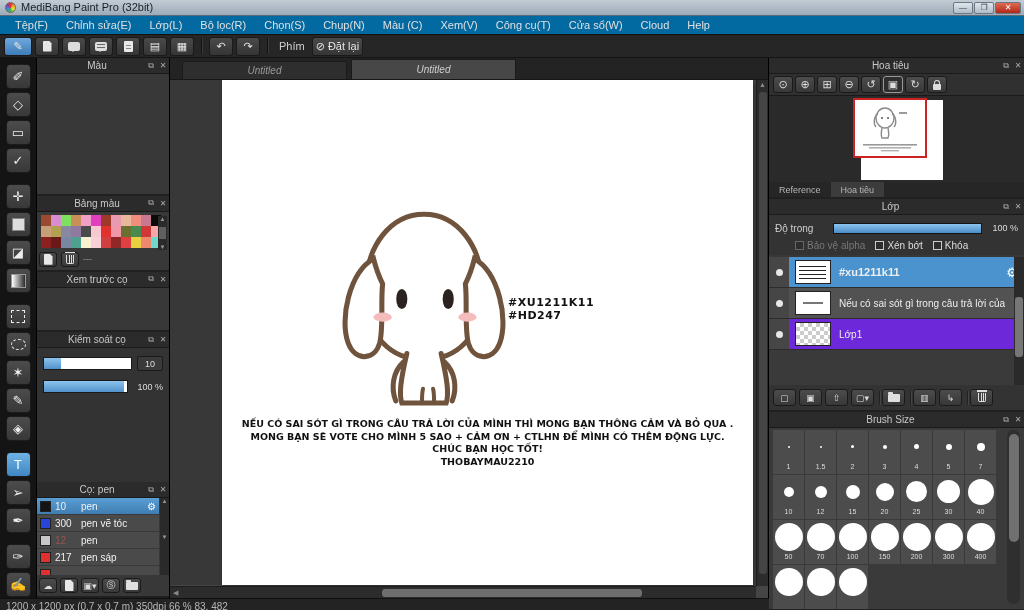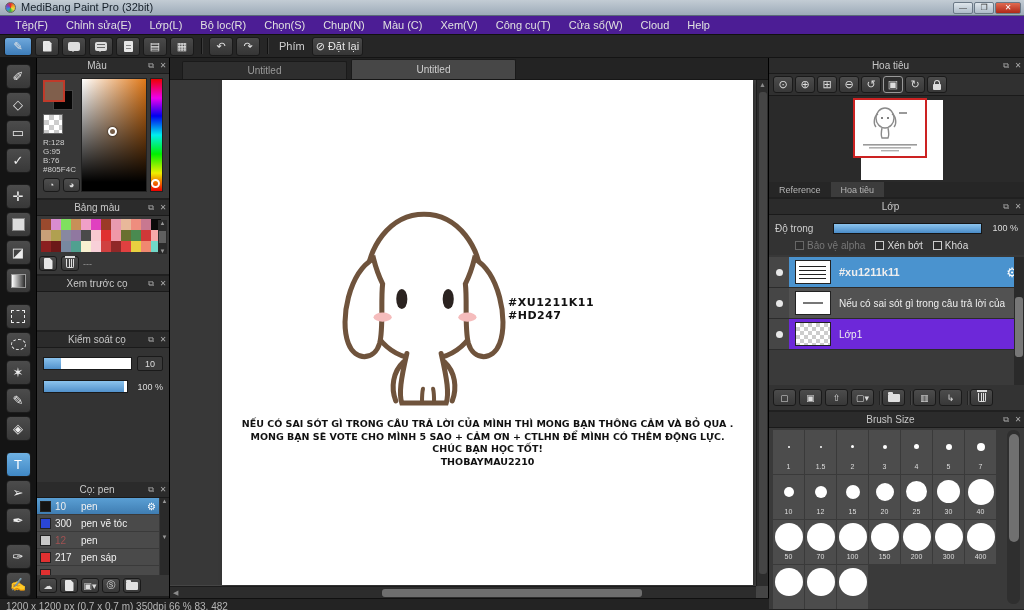--- a/index.html
+++ b/index.html
@@ -10,21 +10,21 @@
 html,body{width:1024px;height:610px;overflow:hidden;}
 body{font-family:"Liberation Sans",sans-serif;background:#1b1b1b;color:#ddd;font-size:11px;position:relative;}
 
 #titlebar{height:16px;background:linear-gradient(#c3ccd4,#9dabb9);display:flex;align-items:center;padding:0 3px;border-bottom:1px solid #5a6a78;}
 #app-icon{width:11px;height:11px;border-radius:50%;background:conic-gradient(#e03030,#f0a020,#f0e040,#40b040,#3090e0,#8040c0,#e03030);margin:0 5px 0 2px;border:1px solid #666;}
 #title-text{color:#16202a;font-size:11px;line-height:11px;}
 #win-buttons{margin-left:auto;display:flex;gap:1px;}
 .winbtn{width:20px;height:12px;border:1px solid #6a7886;border-radius:2px;background:linear-gradient(#dfe6ec,#aebcc8);font-size:8px;line-height:10px;text-align:center;color:#333;}
 .winbtn.close{background:linear-gradient(#e06a50,#b02818);color:#fff;width:26px;}
 
-#menubar{height:19px;background:#4c1d95;display:flex;align-items:center;padding-left:6px;border-bottom:1px solid #111;}
+#menubar{height:19px;background:#0369a1;display:flex;align-items:center;padding-left:6px;border-bottom:1px solid #111;}
 .menu-item{padding:2px 9px;color:#e0e0e0;font-size:11px;white-space:nowrap;}
 
 #toolbar{height:23px;background:#262626;display:flex;align-items:center;padding-left:4px;gap:3px;border-bottom:1px solid #141414;}
 .tbtn{height:19px;min-width:24px;padding:0 3px;background:linear-gradient(#4a4a4a,#353535);border:1px solid #1a1a1a;border-radius:3px;display:flex;align-items:center;justify-content:center;color:#e5e5e5;font-size:11px;}
 .tbtn.primary{background:linear-gradient(#6fa8dc,#3d7cb8);min-width:28px;}
 .tb-sep{width:1px;height:16px;background:#111;margin:0 4px;box-shadow:1px 0 0 #3a3a3a;}
 #phim-label{color:#cfcfcf;margin:0 4px;}
 #reset-btn{gap:3px;}
 
 #main{display:flex;height:540px;}
@@ -82,21 +82,21 @@
 .brush-sw{width:11px;height:11px;border:1px solid #222;flex:none;}
 .brush-size{width:22px;font-size:10px;color:#eee;text-align:left;}
 .brush-name{flex:1;font-size:10px;color:#f0f0f0;white-space:nowrap;overflow:hidden;}
 .brush-gear{display:none;color:#fff;font-size:10px;padding-right:3px;}
 .brush-row.sel .brush-gear{display:block;}
 #brush-scroll{position:absolute;right:0;top:0;width:9px;height:77px;background:#2a2a2a;font-size:6px;color:#999;text-align:center;}
 #brush-foot{display:flex;gap:3px;padding:3px 2px;}
 
 #canvasarea{width:598px;background:#3c3c3c;display:flex;flex-direction:column;position:relative;}
 #tabbar{height:22px;background:#232323;display:flex;align-items:flex-end;padding-left:12px;gap:4px;border-bottom:1px solid #161616;}
-.tab{height:18px;background:#2e2e2e;color:#9a9a9a;display:flex;align-items:center;justify-content:center;font-size:10px;border:1px solid #1a1a1a;border-bottom:none;border-radius:2px 2px 0 0;}
+.tab{height:18px;background:#2e2e2e;color:#9a9a9a;display:flex;align-items:center;justify-content:center;font-size:10px;border:1px solid #1a1a1a;border-bottom:none;border-radius:2px 2px 0 0;font-style:italic;}
 .tab.active{background:#474747;color:#cfcfcf;height:20px;}
 #canvas-region{flex:1;position:relative;background:#454545;overflow:hidden;}
 #white-canvas{position:absolute;left:52px;top:0px;width:531px;height:505px;background:#fff;box-shadow:2px 2px 5px rgba(0,0,0,.4);}
 #canvas-margin{position:absolute;left:0;top:0;width:52px;height:505px;background:#383838;}
 #vscroll{position:absolute;right:0;top:0;width:12px;bottom:12px;background:#2c2c2c;border-left:1px solid #1c1c1c;}
 #vscroll .arr{display:block;text-align:center;font-size:7px;color:#8a8a8a;line-height:10px;}
 #vscroll .thumb{position:absolute;top:12px;bottom:12px;left:2px;width:8px;background:#454545;border-radius:3px;}
 #hscroll{position:absolute;left:0;right:12px;bottom:0;height:12px;background:#2c2c2c;border-top:1px solid #1c1c1c;display:flex;align-items:center;}
 #hscroll .arr{font-size:7px;color:#8a8a8a;padding:0 3px;}
 #hscroll .thumb{position:absolute;left:212px;width:260px;top:2px;height:8px;background:#6e6e6e;border-radius:3px;}
@@ -328,41 +328,20 @@
     </div>
 
   <div id="leftpanels">
 
     <div class="section" style="height:142px;">
       <div class="panel-head">
         <span class="ph-ic"></span>
         <span class="panel-title">Màu</span>
         <span class="ph-ic">⧉</span>
         <span class="ph-ic">✕</span>
-      </div>
-      <div id="color-body">
-        <div id="fg-stack">
-          <div id="bg-swatch"></div>
-          <div id="fg-swatch"></div>
-        </div>
-        <div id="tr-swatch"></div>
-        <div id="rgb-text">
-          <div>R:128</div>
-          <div>G:95</div>
-          <div>B:76</div>
-          <div>#805F4C</div>
-        </div>
-        <div class="cwheel" style="left:6px;top:104px;">◔</div>
-        <div class="cwheel" style="left:26px;top:104px;">◕</div>
-        <div id="sv-box">
-          <div id="sv-cursor"></div>
-        </div>
-        <div id="hue-bar">
-          <div id="hue-cursor"></div>
-        </div>
       </div>
     </div>
 
     <div class="section" style="height:76px;">
       <div class="panel-head">
         <span class="ph-ic"></span>
         <span class="panel-title">Bảng màu</span>
         <span class="ph-ic">⧉</span>
         <span class="ph-ic">✕</span>
       </div>

